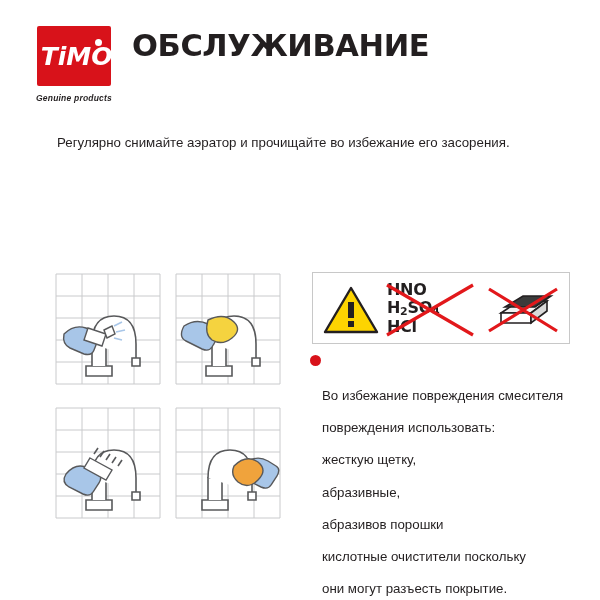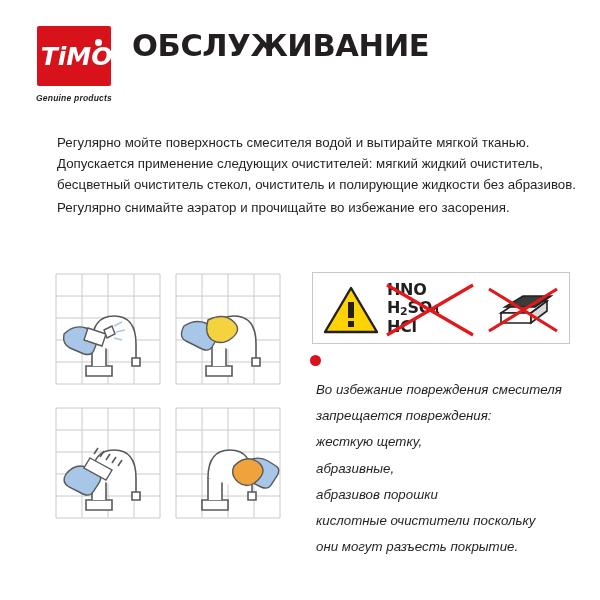--- a/index.html
+++ b/index.html
@@ -185,22 +185,21 @@
   .warn-text {
     position: absolute;
     left: 310px;
     top: 374px;
     width: 272px;
     font-size: 13.3px;
     line-height: 1.52;
     color: #231f20;
   }
   .warn-text p {
-    margin: 6px;
-    font-style: italic;
+    margin: 12px;
   }
 </style>
 </head>
 <body>
 
 <div class="page">
 
   <div class="header">
     <div class="logo-block">
       <div class="logo-badge">
@@ -208,21 +207,20 @@
         <span class="logo-dot"></span>
       </div>
       <div class="logo-tag">Genuine products</div>
     </div>
     <div class="title-block">
       <div class="title-line">ОБСЛУЖИВАНИЕ</div>
     </div>
   </div>
 
   <div class="intro">
-    <p>Регулярно мойте поверхность смесителя водой и вытирайте мягкой тканью. Допускается применение следующих очистителей: мягкий жидкий очиститель, бесцветный очиститель стекол, очиститель и полирующие жидкости без абразивов.</p>
     <p>Регулярно снимайте аэратор и прочищайте во избежание его засорения.</p>
   </div>
 
   <div class="illus">
     <svg width="240" height="265" viewBox="0 0 240 265">
       <g stroke="#c9cacc" stroke-width="1" fill="none">
 
         <path d="M8 6 H112 M8 28 H112 M8 50 H112 M8 72 H112 M8 94 H112 M8 116 H112"></path>
         <path d="M8 6 V116 M34 6 V116 M60 6 V116 M86 6 V116 M112 6 V116"></path>
 
@@ -319,21 +317,21 @@
           <path d="M4 6 L72 48 M72 6 L4 48" stroke="#e2181b" stroke-width="3.2" fill="none"></path>
         </svg>
       </div>
     </div>
   </div>
 
   <div class="bullet"></div>
 
   <div class="warn-text">
     <p>Во избежание повреждения смесителя</p>
-    <p>запрещается повреждения:</p>
+    <p>повреждения использовать:</p>
     <p>жесткую щетку,</p>
     <p>абразивные,</p>
     <p>абразивов порошки</p>
     <p>кислотные очистители поскольку</p>
     <p>они могут разъесть покрытие.</p>
   </div>
 
 </div>
 
 </body></html>

